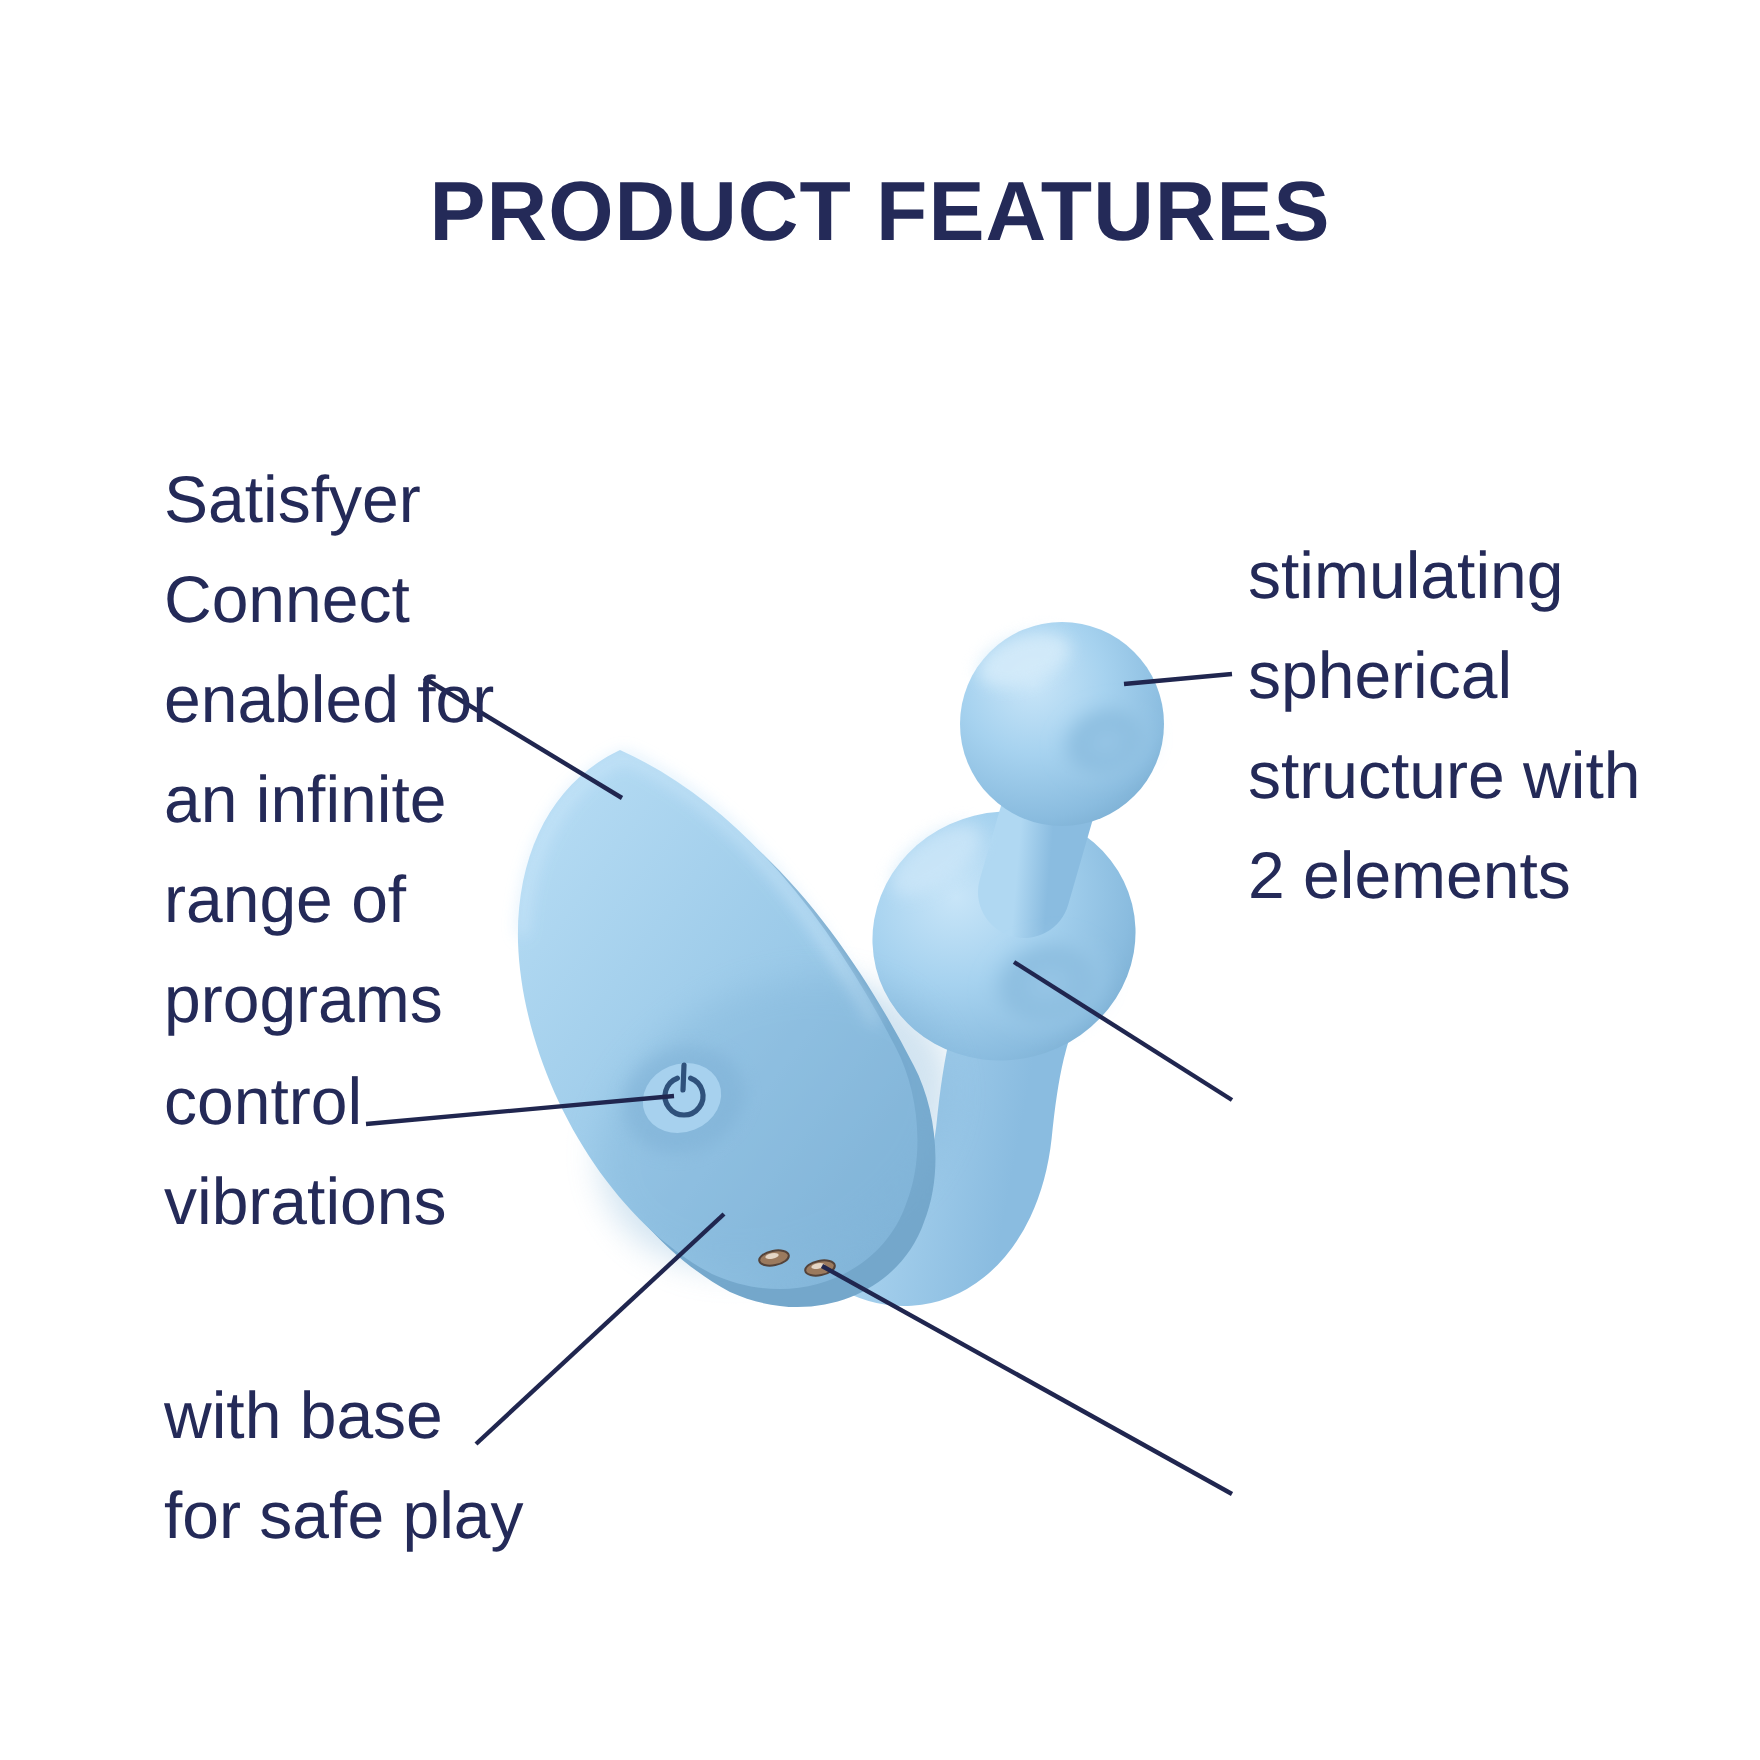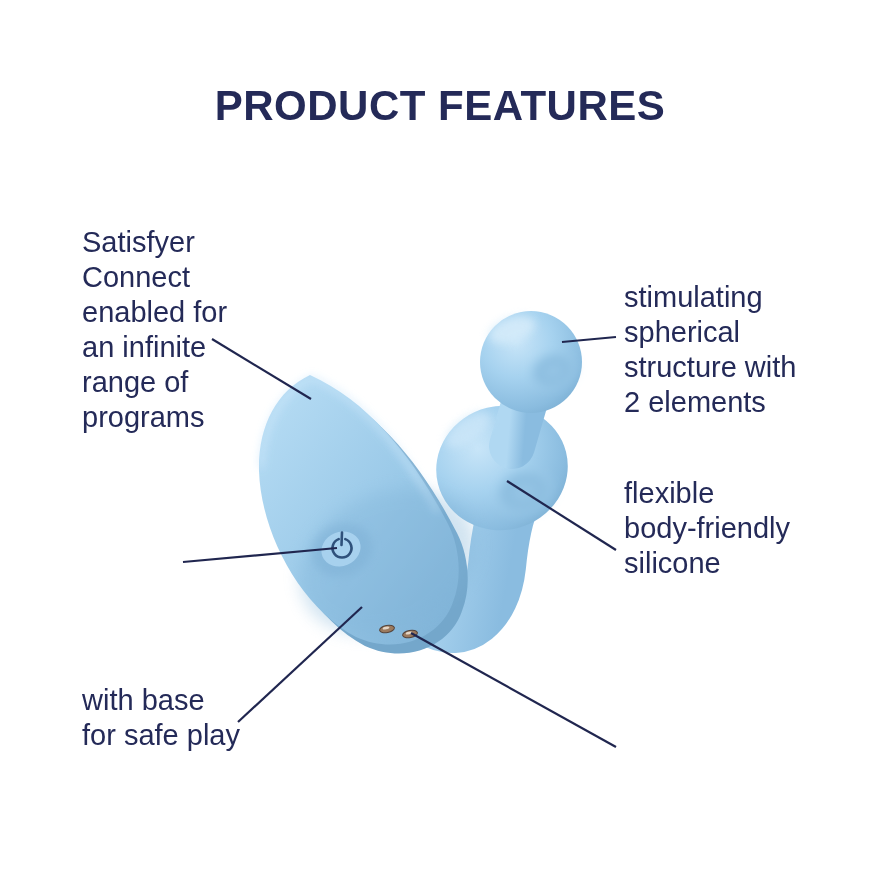--- a/index.html
+++ b/index.html
@@ -6,27 +6,27 @@
   .canvas {
     position:relative; width:880px; height:880px; background:#ffffff;
     font-family:"Liberation Sans", sans-serif; overflow:hidden;
   }
   .title {
     position:absolute; top:82px; left:0; width:880px; text-align:center;
     font-size:42px; font-weight:bold; letter-spacing:0.5px;
     color:var(--navy,#242a58); margin:0;
   }
   .label {
-    position:absolute; font-size:29px; line-height:35px;
+    position:absolute; font-size:33px; line-height:50px;
     color:var(--navy,#242a58); white-space:pre-line;
   }
   #label-0 { left:82px;  top:225px; }
   #label-1 { left:82px;  top:526px; }
   #label-2 { left:82px;  top:683px; }
-  #label-3 { left:624px; top:280px; }
+  #label-3 { left:624px; top:263px; }
   #label-4 { left:624px; top:476px; }
   #label-5 { left:624px; top:662px; }
   svg.art { position:absolute; left:0; top:0; }
 </style>
 </head>
 <body>
 
 <div class="canvas">
 
   <h1 class="title">PRODUCT FEATURES</h1>
@@ -111,23 +111,22 @@
         <line x1="411" y1="633" x2="616" y2="747" stroke="#20264f" stroke-width="2.2"></line>
       </g>
   </svg>
 
   <div class="label" id="label-0">Satisfyer
 Connect
 enabled for
 an infinite
 range of
 programs</div>
+  <div class="label" id="label-1">control
+vibrations</div>
   <div class="label" id="label-2">with base
 for safe play</div>
   <div class="label" id="label-3">stimulating
 spherical
 structure with
 2 elements</div>
-  <div class="label" id="label-4">flexible
-body-friendly
-silicone</div>
 
 </div>
 
 </body></html>

